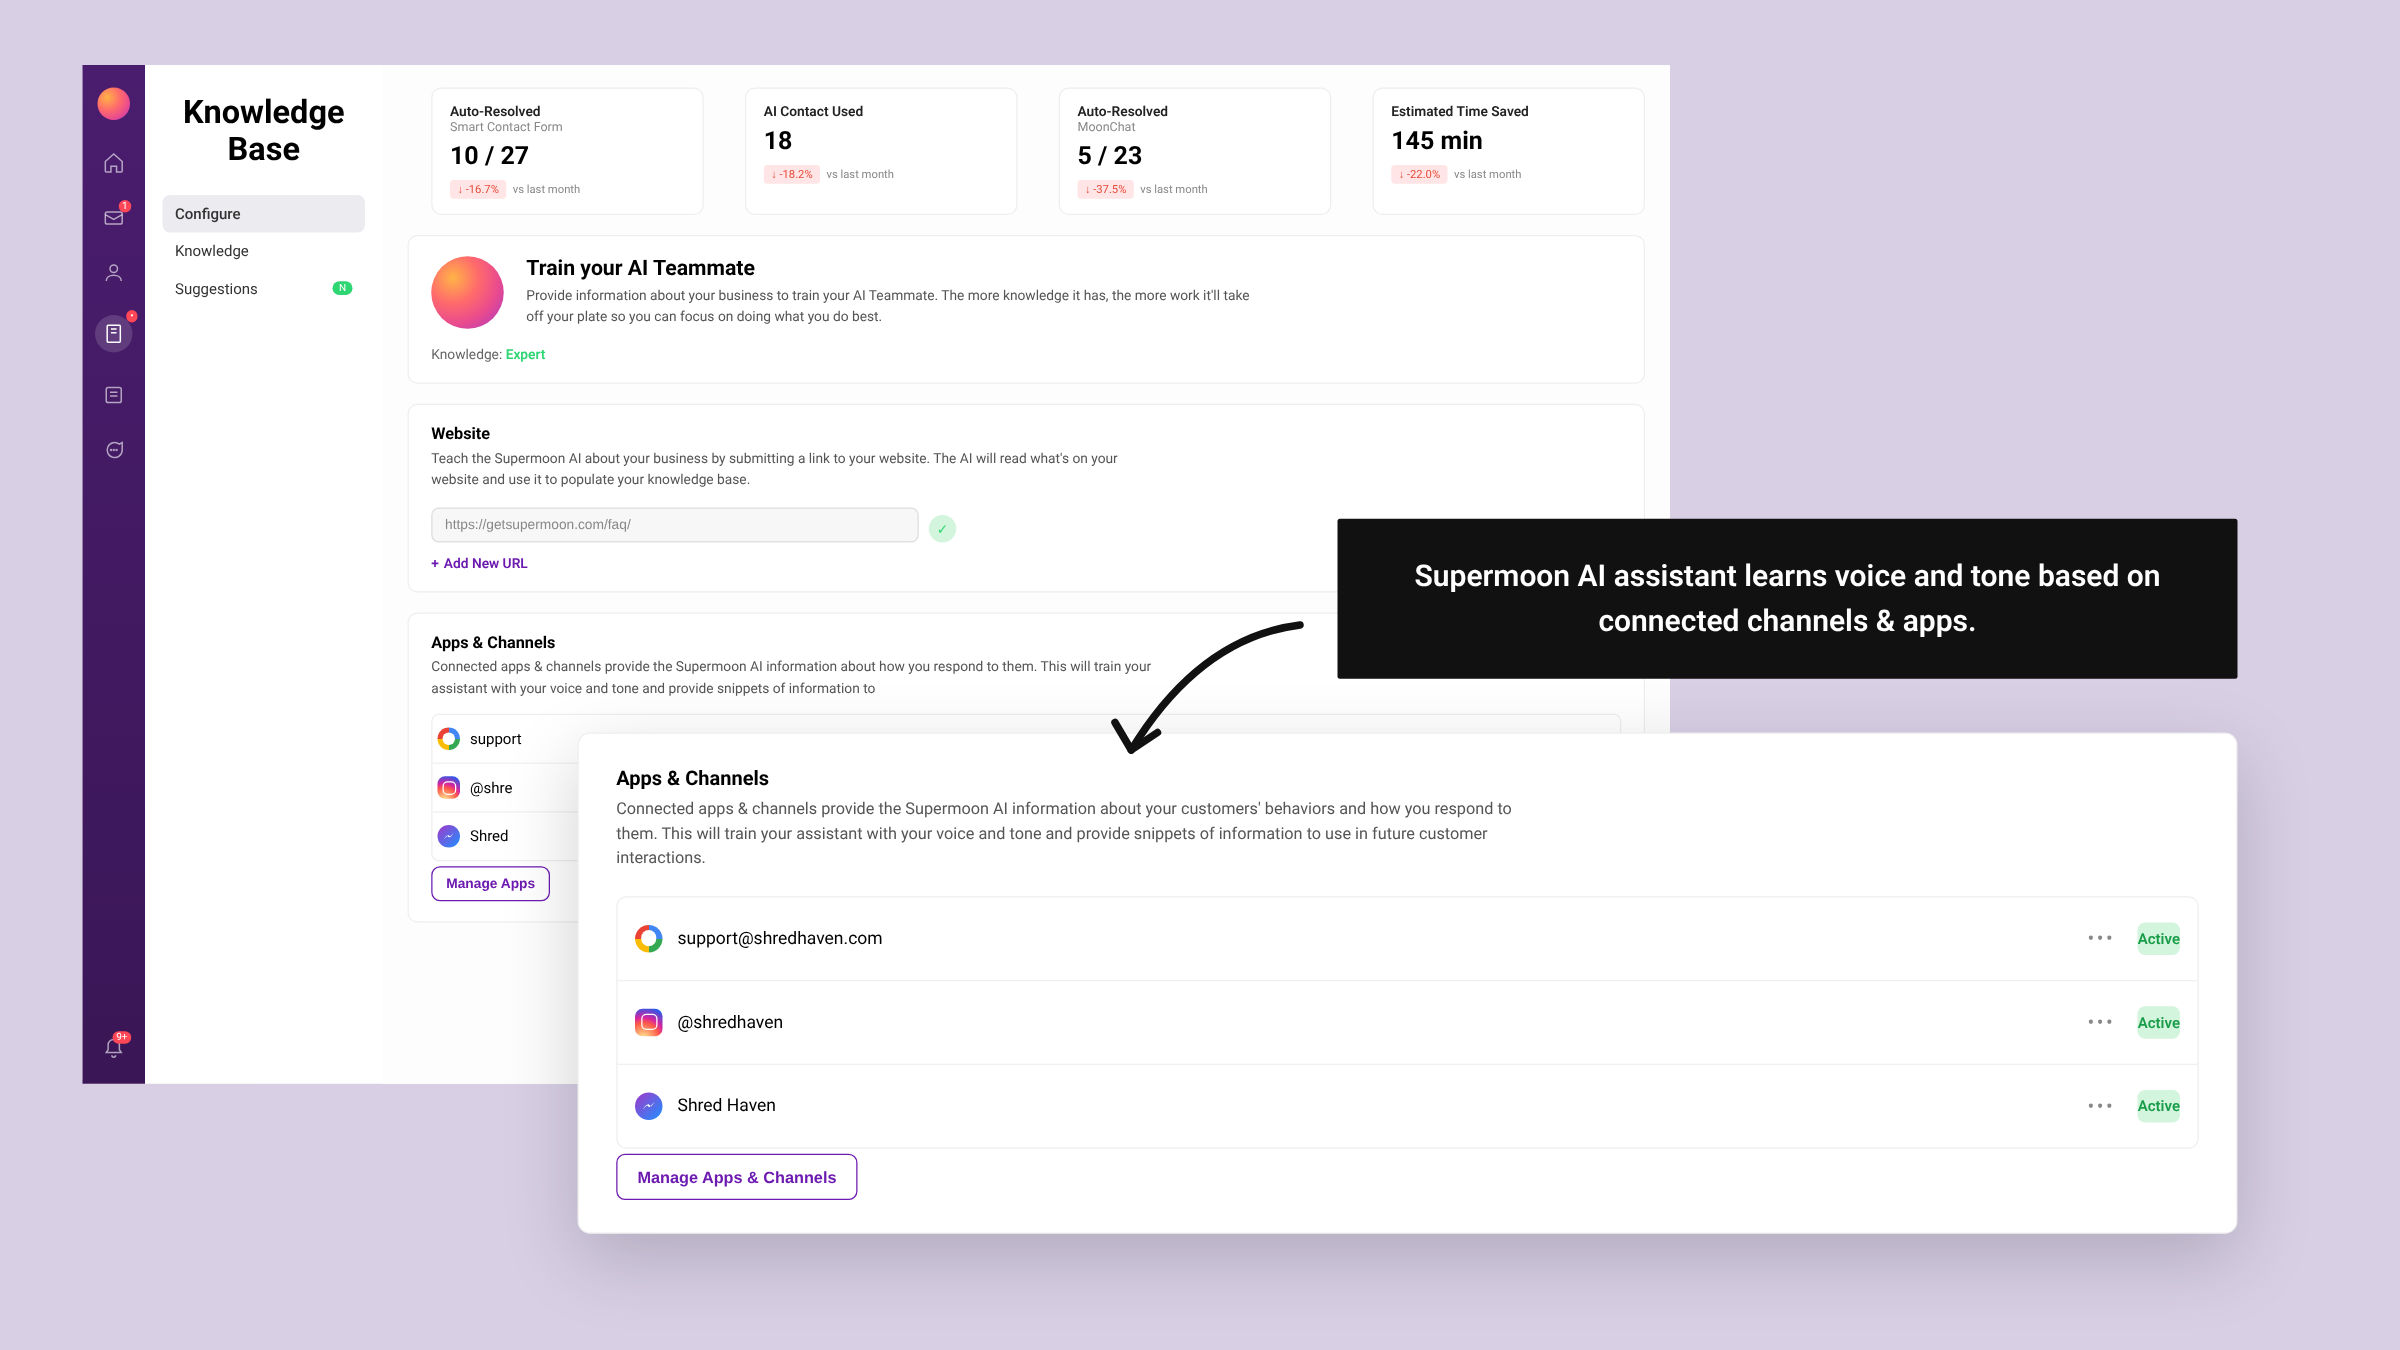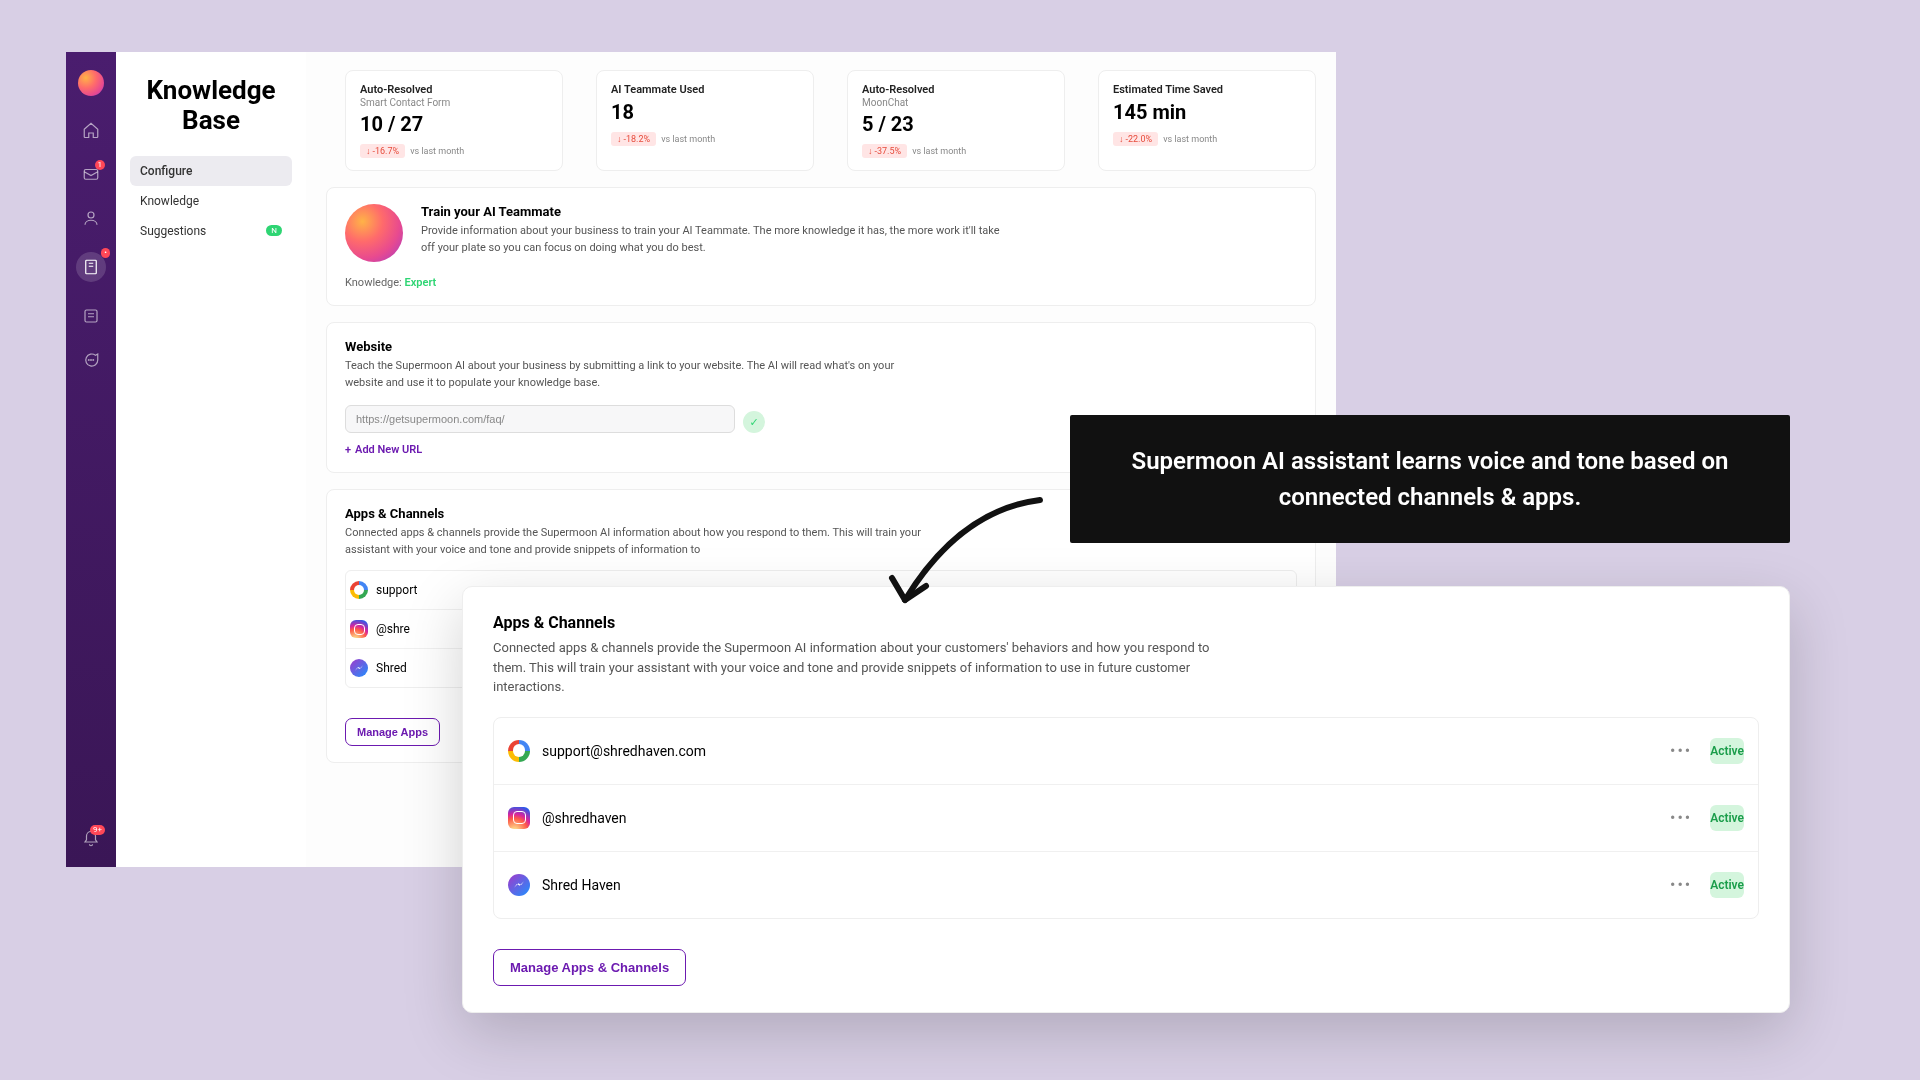--- a/index.html
+++ b/index.html
@@ -21,21 +21,21 @@
 .stat-row { display: flex; gap: 14px; margin-bottom: 16px; }
 .stat-card { flex: 1; border: 1px solid #eee; border-radius: 8px; padding: 12px 14px; background: #fff; margin-left: 19px; }
 .stat-label { font-size: 11px; font-weight: 600; color: #222; }
 .stat-sub { font-size: 10px; color: #888; margin-top: 1px; }
 .stat-value { font-size: 20px; font-weight: 700; margin-top: 4px; }
 .stat-delta { display: inline-flex; align-items: center; gap: 2px; background: #ffe5e5; color: #e74c3c; font-size: 9px; padding: 2px 6px; border-radius: 3px; margin-top: 8px; }
 .stat-delta-suffix { font-size: 9px; color: #888; margin-left: 5px; }
 .card { border: 1px solid #eee; border-radius: 8px; padding: 16px 18px; background: #fff; margin-bottom: 16px; }
 .train-row { display: flex; gap: 18px; align-items: flex-start; }
 .train-orb { width: 58px; height: 58px; border-radius: 50%; background: radial-gradient(circle at 30% 30%, #ffb347, #ff6b6b 35%, #e84a8f 65%, #a239ca); flex-shrink: 0; }
-.train-title { font-size: 13px; font-weight: 700; }
+.train-title { font-size: 17px; font-weight: 700; }
 .train-desc { font-size: 11px; color: #555; margin-top: 4px; line-height: 1.5; max-width: 580px; }
 .knowledge-level { font-size: 11px; margin-top: 14px; }
 .knowledge-level .kl { color: #666; }
 .knowledge-level .kv { color: #2ed573; font-weight: 600; }
 .section-title { font-size: 13px; font-weight: 700; }
 .section-desc { font-size: 11px; color: #555; margin-top: 4px; line-height: 1.5; max-width: 580px; }
 .url-row { display: flex; align-items: flex-end; gap: 8px; margin-top: 14px; }
 .url-input { flex: 0 0 390px; border: 1px solid #ddd; background: #f7f7f8; border-radius: 6px; padding: 7px 10px; font-size: 11px; color: #888; }
 .url-check { width: 22px; height: 22px; border-radius: 50%; background: #d4f5dd; color: #2ed573; display: flex; align-items: center; justify-content: center; font-size: 11px; }
 .add-url { display: flex; align-items: center; gap: 4px; color: #6c1ab0; font-size: 11px; font-weight: 600; margin-top: 10px; cursor: pointer; }
@@ -48,21 +48,21 @@
 .popover .section-title { font-size: 16px; }
 .popover .section-desc { font-size: 13px; max-width: 720px; margin-top: 6px; }
 .popover .channel-row { border-top: 1px solid #f0f0f0; padding: 20px 14px; }
 .popover .channel-row:first-of-type { border-top: none; }
 .popover .channels { border: 1px solid #eee; border-radius: 8px; margin-top: 20px; }
 .popover .channel-left { font-size: 14px; gap: 12px; }
 .popover .channel-icon { width: 22px; height: 22px; }
 .channel-right { display: flex; align-items: center; gap: 18px; }
 .dots { color: #888; font-size: 16px; letter-spacing: 2px; cursor: pointer; }
 .status-badge { background: #d4f5dd; color: #1a9d4a; font-size: 12px; font-weight: 600; padding: 6px 0; border-radius: 6px; }
-.manage-btn { border: 1.5px solid #6c1ab0; color: #6c1ab0; background: #fff; font-size: 13px; font-weight: 600; padding: 10px 16px; border-radius: 7px; margin-top: 30px; cursor: pointer; text-align: center; }
+.manage-btn { border: 1.5px solid #6c1ab0; color: #6c1ab0; background: #fff; font-size: 13px; font-weight: 600; padding: 10px 16px; border-radius: 7px; margin-top: 4px; cursor: pointer; text-align: center; }
 .callout { position: absolute; left: 1070px; top: 415px; background: #111; color: #fff; padding: 28px 46px; border-radius: 2px; font-size: 24px; font-weight: 600; text-align: center; line-height: 1.5; max-width: 720px; }
 .arrow-svg { position: absolute; left: 880px; top: 490px; width: 180px; height: 130px; }
 .google-icon { background: conic-gradient(#4285f4 0 25%, #34a853 0 50%, #fbbc05 0 75%, #ea4335 0); border-radius: 50%; width: 100%; height: 100%; position: relative; }
 .google-icon::after { content:''; position:absolute; inset:22%; background:#fff; border-radius:50%; }
 .ig-icon { width:100%; height:100%; border-radius: 6px; background: radial-gradient(circle at 30% 110%, #fdf497 0%, #fd5949 45%, #d6249f 60%, #285AEB 90%); display:flex; align-items:center; justify-content:center; }
 .ig-icon::after { content:''; width:50%; height:50%; border:1.5px solid #fff; border-radius:4px; }
 .msg-icon { width:100%; height:100%; border-radius:50%; background: linear-gradient(135deg, #a239ca, #1e90ff); display:flex; align-items:center; justify-content:center; }
 .msg-icon::after { content:''; width:45%; height:30%; background:#fff; clip-path: polygon(0 100%, 30% 40%, 55% 70%, 100% 0, 70% 60%, 45% 30%); }
 </style>
 </head>
@@ -136,21 +136,21 @@
 
   <div class="main">
     <div class="stat-row">
       <div class="stat-card">
         <div class="stat-label">Auto-Resolved</div>
         <div class="stat-sub">Smart Contact Form</div>
         <div class="stat-value">10 / 27</div>
         <span class="stat-delta">↓ <span>-16.7%</span></span><span class="stat-delta-suffix">vs last month</span>
       </div>
       <div class="stat-card">
-        <div class="stat-label">AI Teammate Used</div>
+        <div class="stat-label">AI Contact Used</div>
         <div class="stat-value">18</div>
         <span class="stat-delta">↓ <span>-18.2%</span></span><span class="stat-delta-suffix">vs last month</span>
       </div>
       <div class="stat-card">
         <div class="stat-label">Auto-Resolved</div>
         <div class="stat-sub">MoonChat</div>
         <div class="stat-value">5 / 23</div>
         <span class="stat-delta">↓ <span>-37.5%</span></span><span class="stat-delta-suffix">vs last month</span>
       </div>
       <div class="stat-card">

